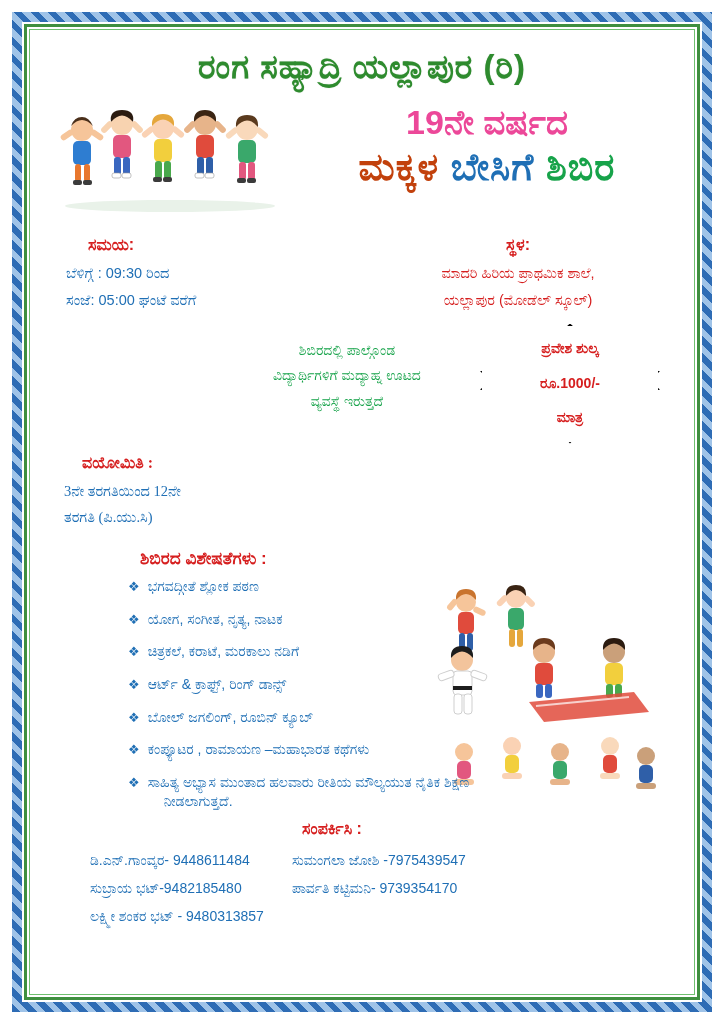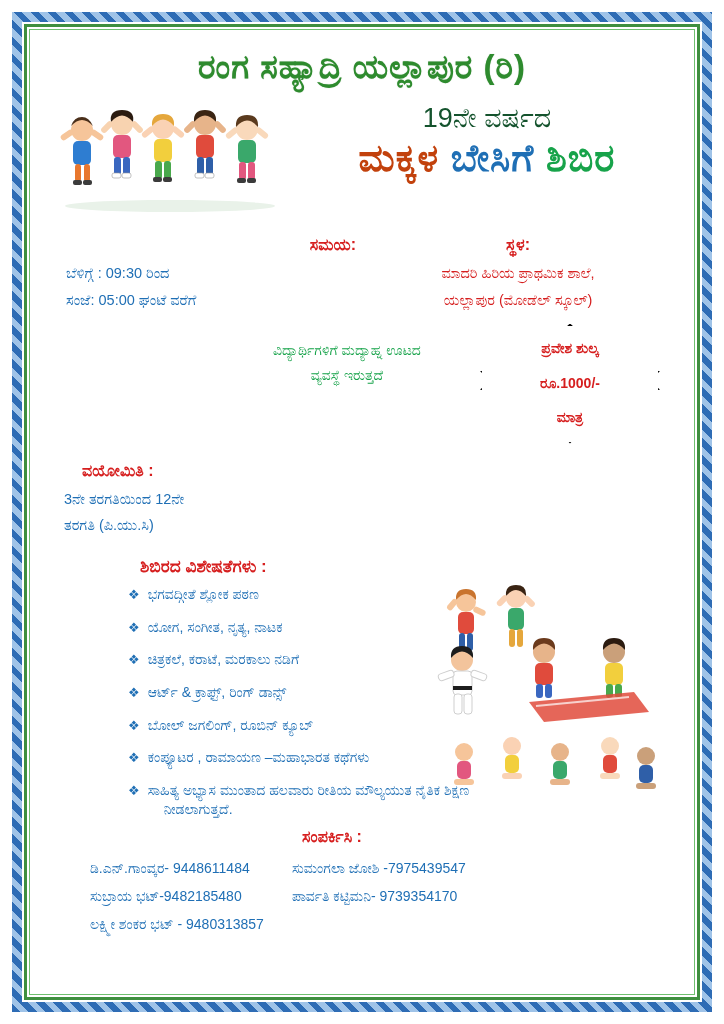--- a/index.html
+++ b/index.html
@@ -88,23 +88,23 @@
     position: relative;
     flex: 0 0 auto;
     margin-top: 6px;
   }
   .headline {
     flex: 1 1 auto;
     text-align: center;
     padding-top: 6px;
   }
   .year-line {
-    color: #14532d;
-    font-size: 27px;
-    font-weight: normal;
+    color: #ec4899;
+    font-size: 34px;
+    font-weight: bold;
     line-height: 1.2;
     margin-bottom: 2px;
   }
   .main-line {
     font-size: 38px;
     font-weight: bold;
     line-height: 1.2;
     letter-spacing: 1px;
   }
   .main-line .w1 { color: #c2410c; }
@@ -130,21 +130,21 @@
     padding: 0 6px;
   }
   .tv-left { width: 300px; }
   .tv-right { width: 300px; text-align: center; }
   .lbl {
     color: #d61f1f;
     font-weight: bold;
     font-size: 16px;
     margin-bottom: 6px;
   }
-  .tv-left .lbl { margin-left: 32px; text-align: right; }
+  .tv-left .lbl { margin-left: 32px; }
   .val {
     color: #1f6fb5;
     font-size: 14.5px;
     line-height: 1.85;
   }
   .tv-left .val { margin-left: 10px; }
   .tv-right .val { color: #d61f1f; }
 
   
   .mid-row {
@@ -194,22 +194,23 @@
     color: #d61f1f;
     font-size: 14px;
     font-weight: bold;
     line-height: 1.7;
     text-align: center;
     gap: 11px;
   }
 
   
   .age-block {
-    margin-top: 18px;
+    margin-top: 10px;
     padding-left: 14px;
+    font-family: Liberation Serif, serif;
   }
   .age-block .lbl { margin-left: 18px; }
   .age-block .val { margin-left: 0; color: #1f6fb5; }
 
   
   .features-head {
     color: #d61f1f;
     font-weight: bold;
     font-size: 17px;
     margin: 18px 0 8px 90px;
@@ -365,20 +366,21 @@
       </div>
       <div class="tv-right">
         <div class="lbl">ಸ್ಥಳ:</div>
         <div class="val">ಮಾದರಿ ಹಿರಿಯ ಪ್ರಾಥಮಿಕ ಶಾಲೆ,</div>
         <div class="val">ಯಲ್ಲಾಪುರ (ಮೋಡೆಲ್ ಸ್ಕೂಲ್)</div>
       </div>
     </div>
 
     <div class="mid-row">
       <div class="lunch">
+        <div>ಶಿಬಿರದಲ್ಲಿ ಪಾಲ್ಗೊಂಡ</div>
         <div>ವಿದ್ಯಾರ್ಥಿಗಳಿಗೆ ಮದ್ಯಾಹ್ನ ಊಟದ</div>
         <div>ವ್ಯವಸ್ಥೆ ಇರುತ್ತದೆ</div>
       </div>
       <div class="starburst-wrap">
         <div class="starburst"></div>
         <div class="starburst-inner">
           <div>ಪ್ರವೇಶ ಶುಲ್ಕ</div>
           <div>ರೂ.1000/-</div>
           <div>ಮಾತ್ರ</div>
         </div>

